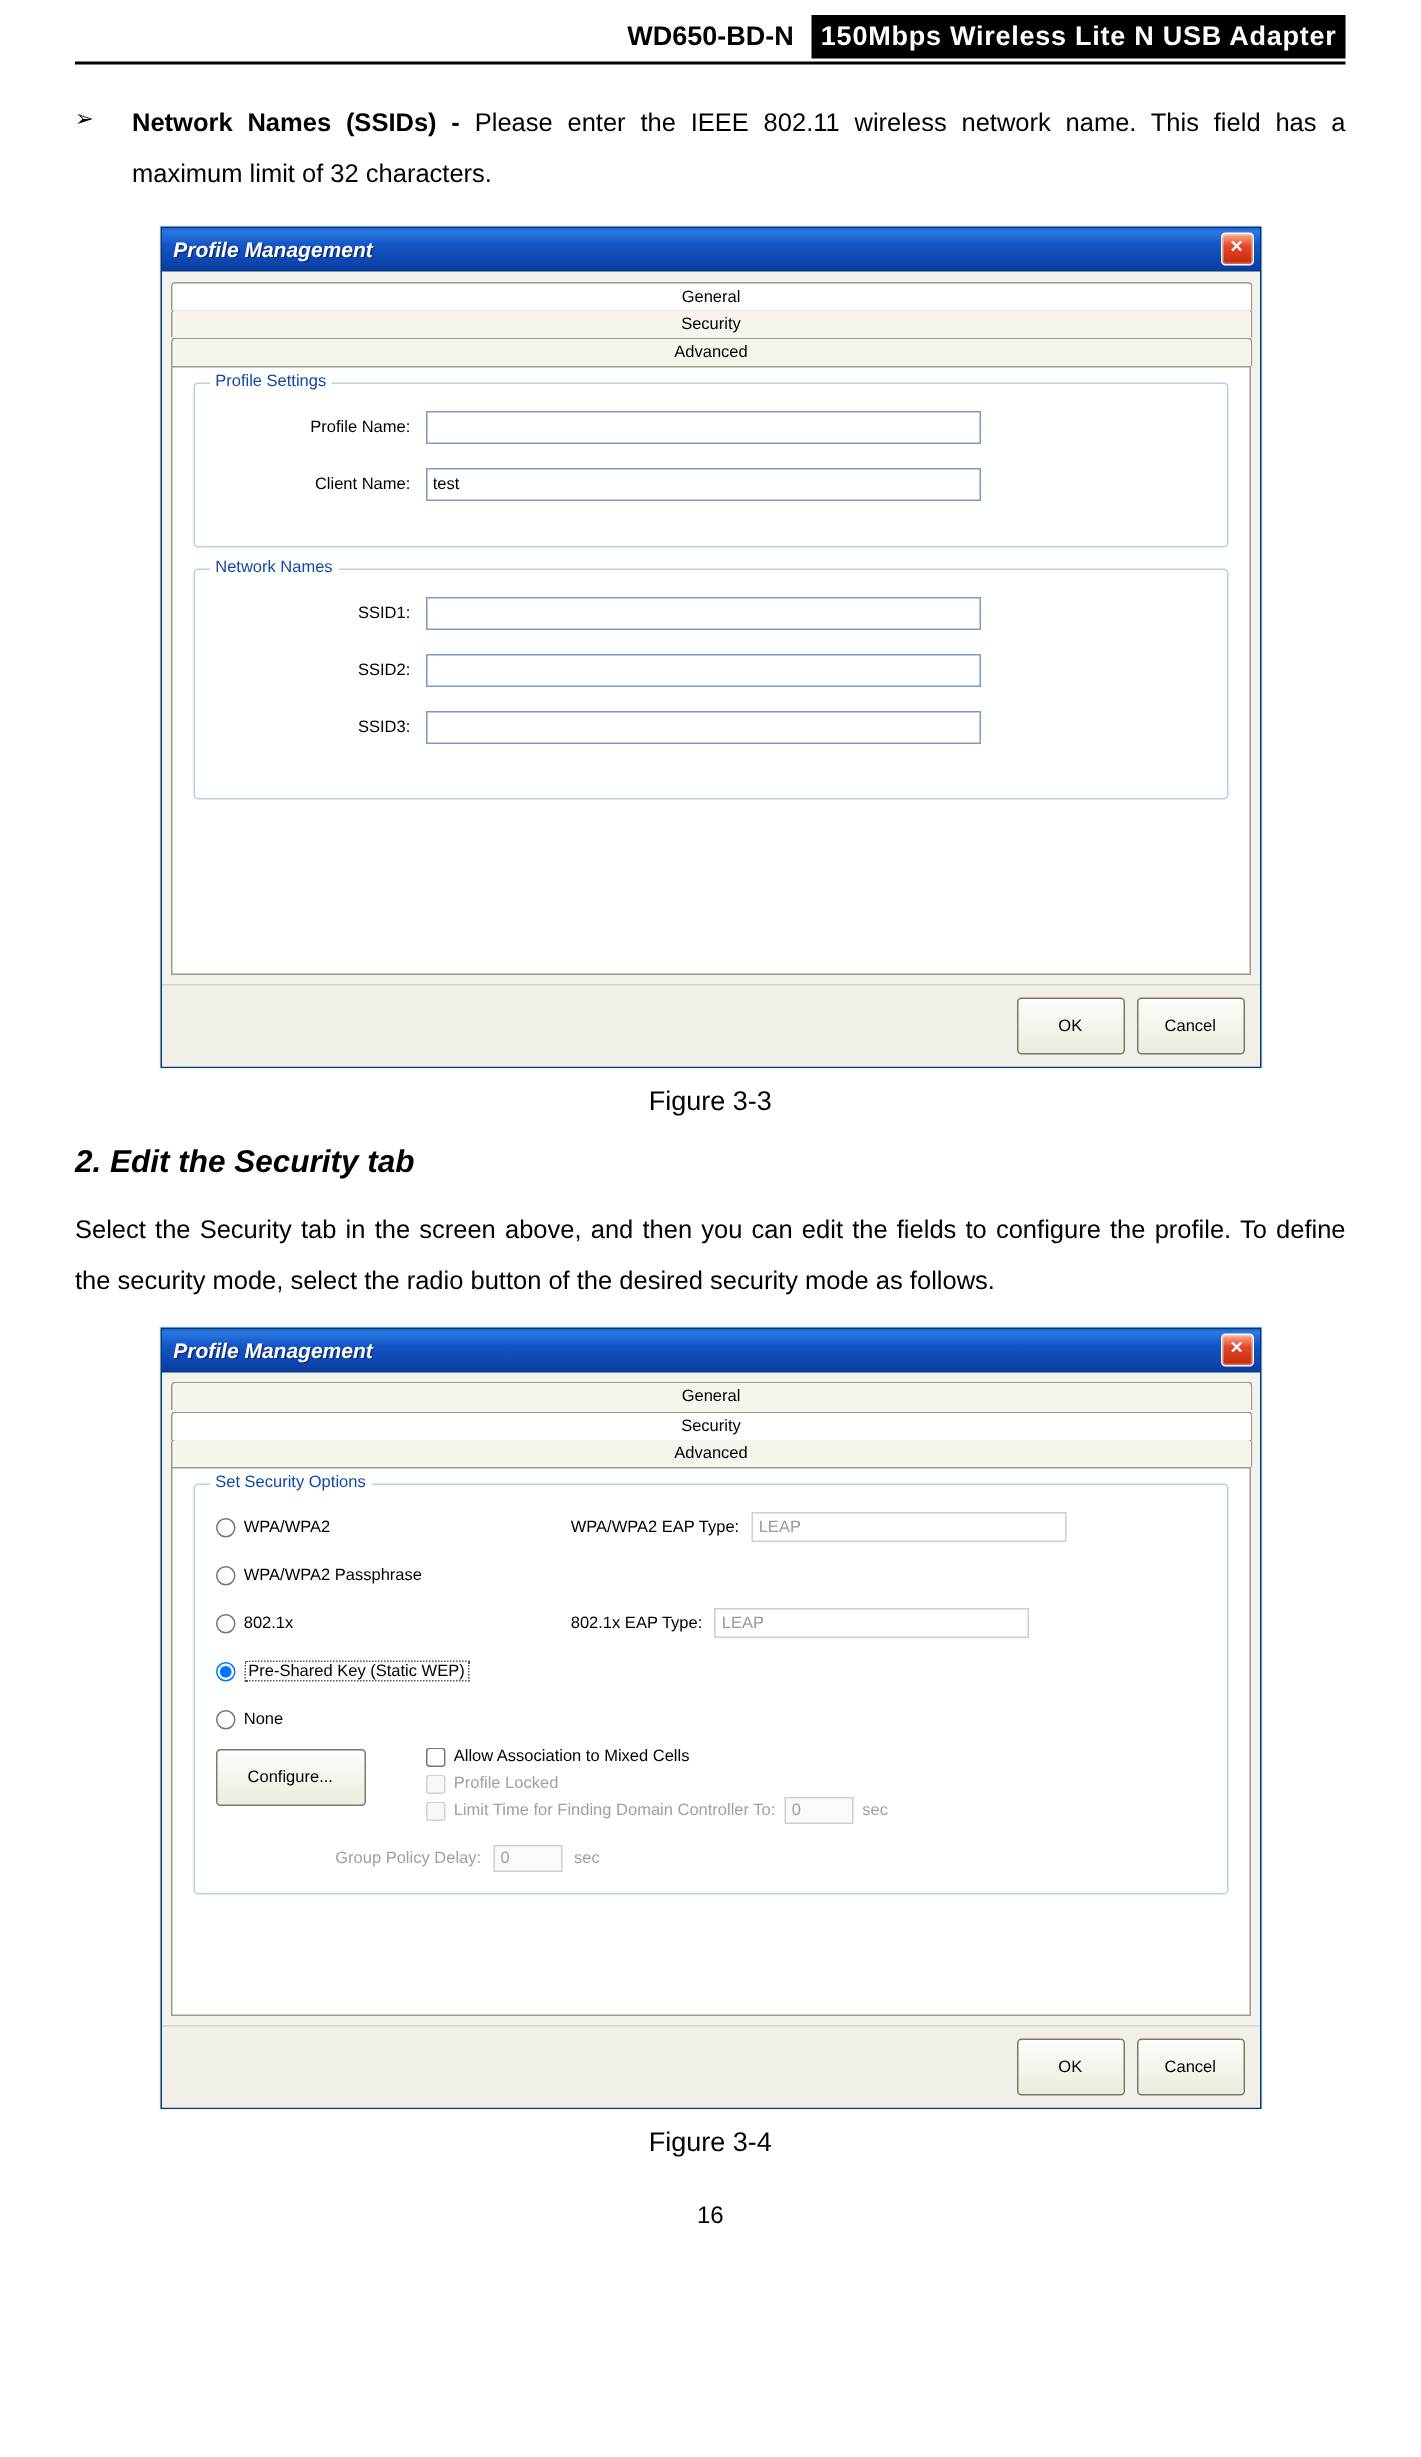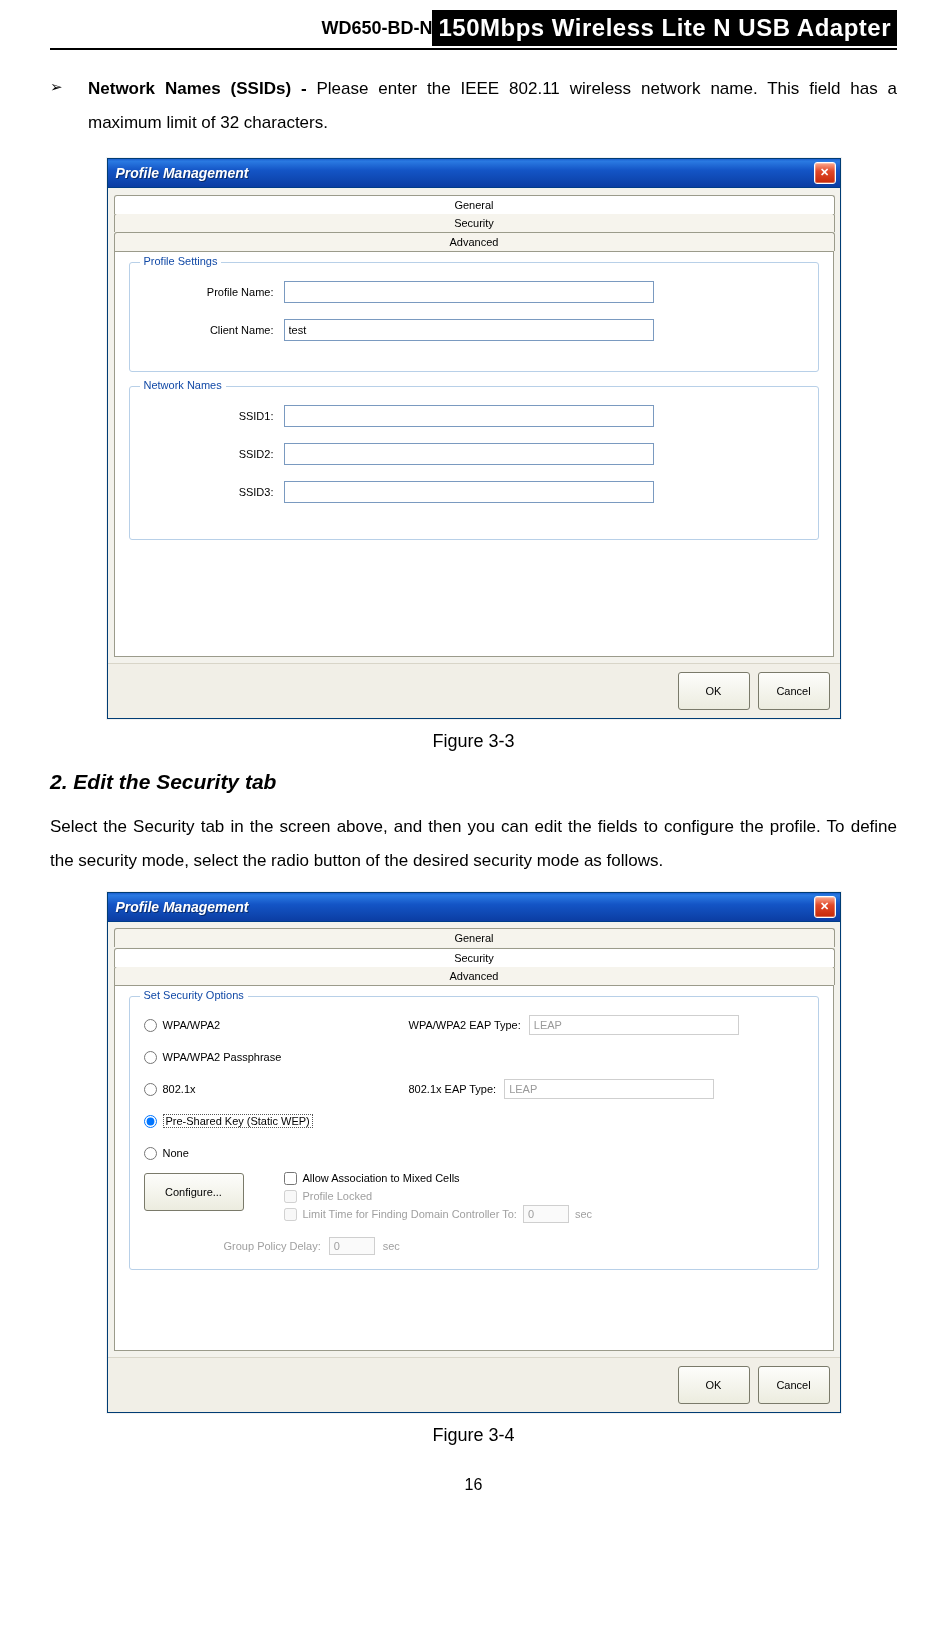--- a/index.html
+++ b/index.html
@@ -17,29 +17,29 @@
   .header-line {
     display: flex;
     justify-content: flex-end;
     align-items: center;
     border-bottom: 2px solid #000;
     padding-bottom: 2px;
     margin-bottom: 22px;
   }
   .hdr-model {
     font-weight: bold;
-    margin-right: 0;
+    margin-right: 12px;
     font-size: 18px;
   }
   .hdr-title-box {
     background: #000;
     color: #fff;
     font-weight: bold;
     padding: 4px 6px;
-    font-size: 24px;
+    font-size: 18px;
     letter-spacing: 0.5px;
   }
   .bullet-row {
     display: flex;
     line-height: 2.0;
     text-align: justify;
     margin-bottom: 18px;
   }
   .bullet-row .marker {
     width: 38px;
@@ -219,21 +219,21 @@
     border: 1px dotted #555;
     padding: 0 2px;
     text-align: right;
   }
   .eap-row {
     display: flex;
     align-items: center;
     font-size: 11px;
     height: 20px;
   }
-  .eap-row label { margin-right: 8px; margin-left: 28px; }
+  .eap-row label { margin-right: 8px; }
   .eap-select {
     width: 210px;
     height: 20px;
     border: 1px solid #cfcfcf;
     background: #fff;
     font-size: 11px;
     padding-left: 4px;
     color: #9a9a9a;
     box-sizing: border-box;
   }

